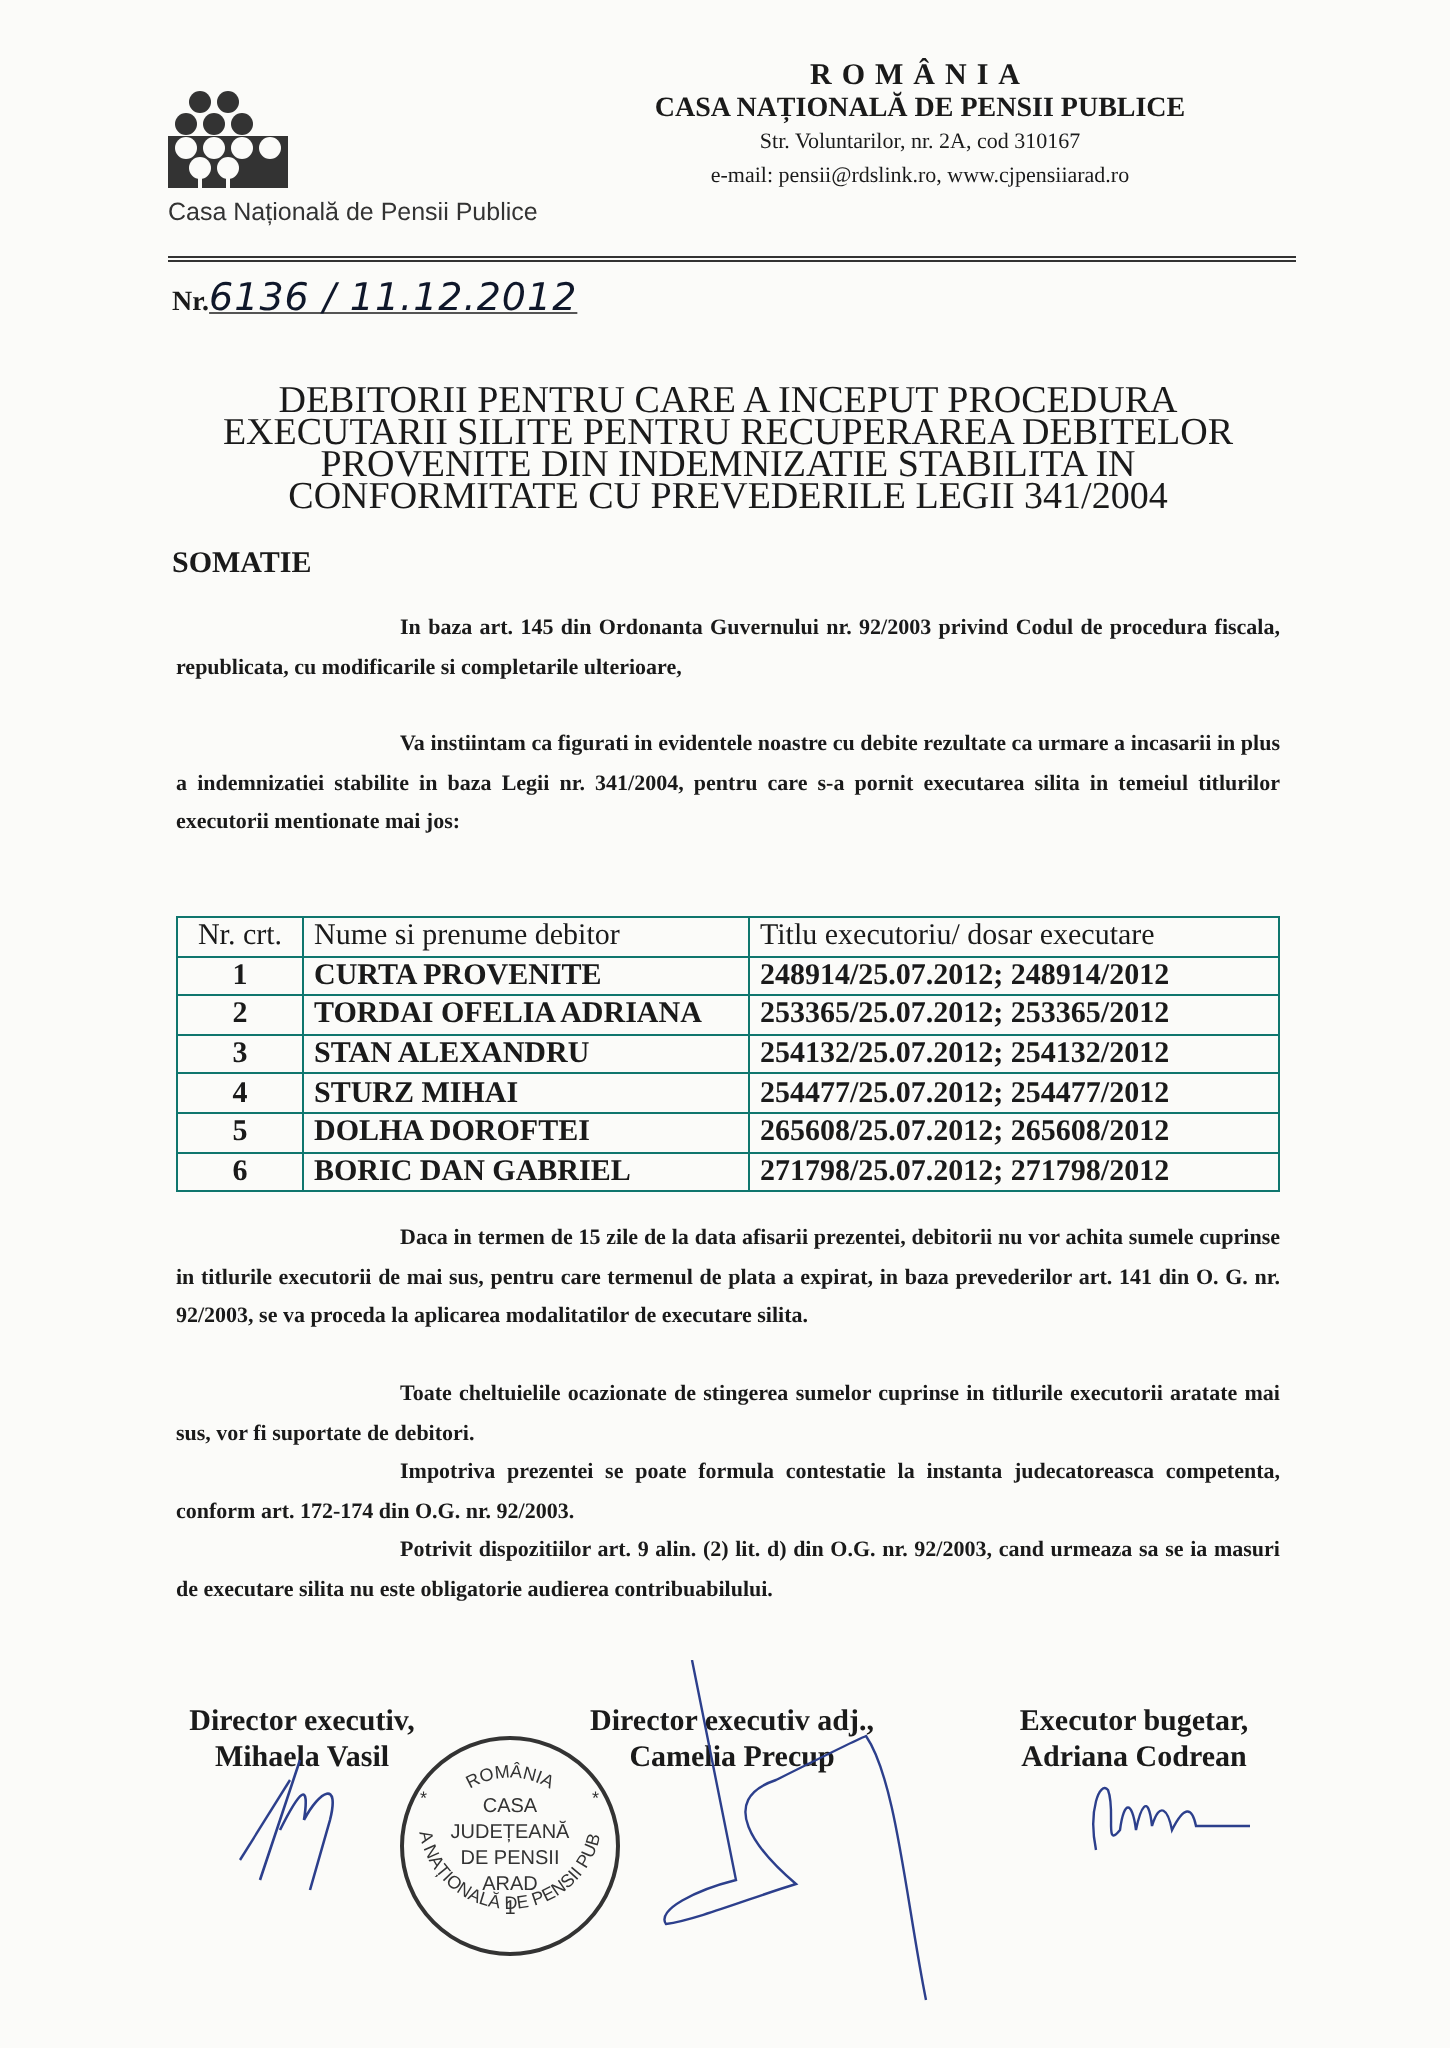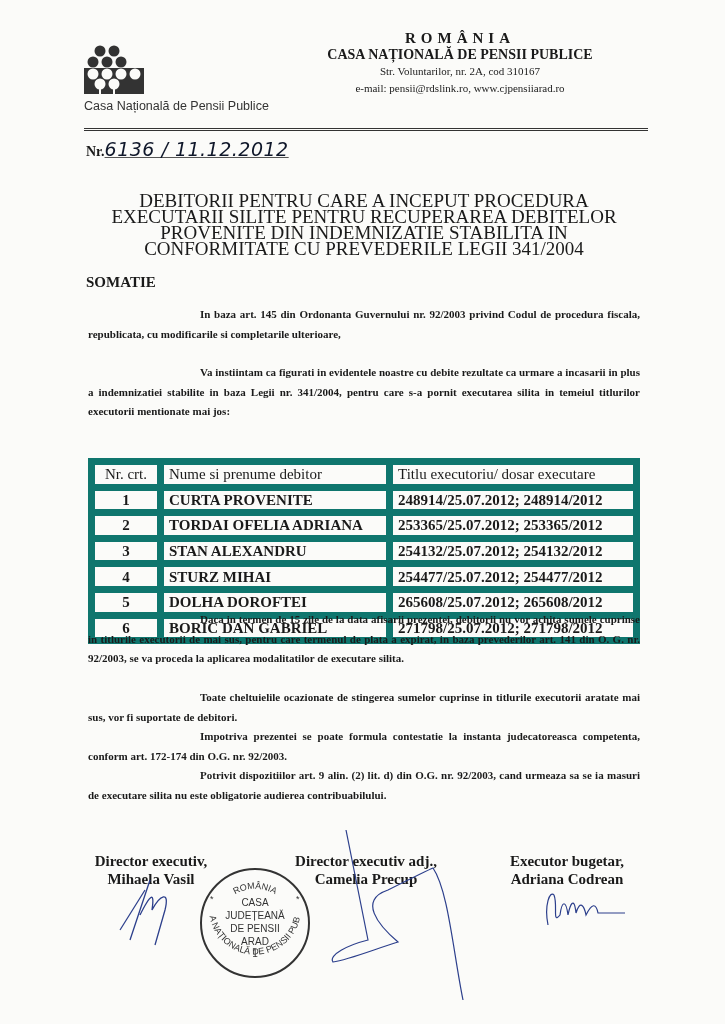--- a/index.html
+++ b/index.html
@@ -16,21 +16,21 @@
     .header-info .inst { font-weight: bold; font-size: 14px; }
     .header-info .addr { font-size: 11px; }
     .rule { position: absolute; left: 84px; top: 128px; width: 564px; height: 3px; border-top: 3px double #333; }
     .nr { position: absolute; left: 86px; top: 138px; font-size: 14px; font-weight: bold; }
     .nr .hand { font-family: "DejaVu Sans", sans-serif; font-weight: normal; font-style: italic; color: #0f172a; font-size: 19px; text-decoration: underline; text-decoration-color: #555; letter-spacing: 0.5px; }
     .title { position: absolute; left: 86px; top: 193px; width: 556px; text-align: center; font-weight: normal; font-size: 19px; line-height: 16px; }
     .somatie { position: absolute; left: 86px; top: 274px; width: 556px; text-align: left; font-weight: bold; font-size: 15px; }
     .para { position: absolute; left: 88px; width: 552px; font-weight: bold; font-size: 11px; line-height: 19.5px; text-align: justify; text-align-last: left; }
     .para .indent { display: inline-block; width: 112px; }
     table.debt { position: absolute; left: 88px; top: 458px; width: 552px; border-collapse: collapse; font-size: 15px; }
-    table.debt td, table.debt th { border: 7px solid #0f766e; padding: 0 5px; height: 18.6px; line-height: 18px; }
+    table.debt td, table.debt th { border: 1px solid #0f766e; padding: 0 5px; height: 18.6px; line-height: 18px; }
     table.debt th { font-weight: normal; text-align: left; }
     table.debt th.c1 { text-align: center; }
     table.debt td { font-weight: bold; }
     table.debt td.c1 { text-align: center; width: 52px; }
     table.debt td.c2 { width: 212px; }
     .sign { position: absolute; font-weight: bold; font-size: 15px; line-height: 18px; text-align: center; }
     .stamp { position: absolute; left: 198px; top: 866px; width: 114px; height: 114px; }
     .sig { position: absolute; }
   </style>
 </head>

